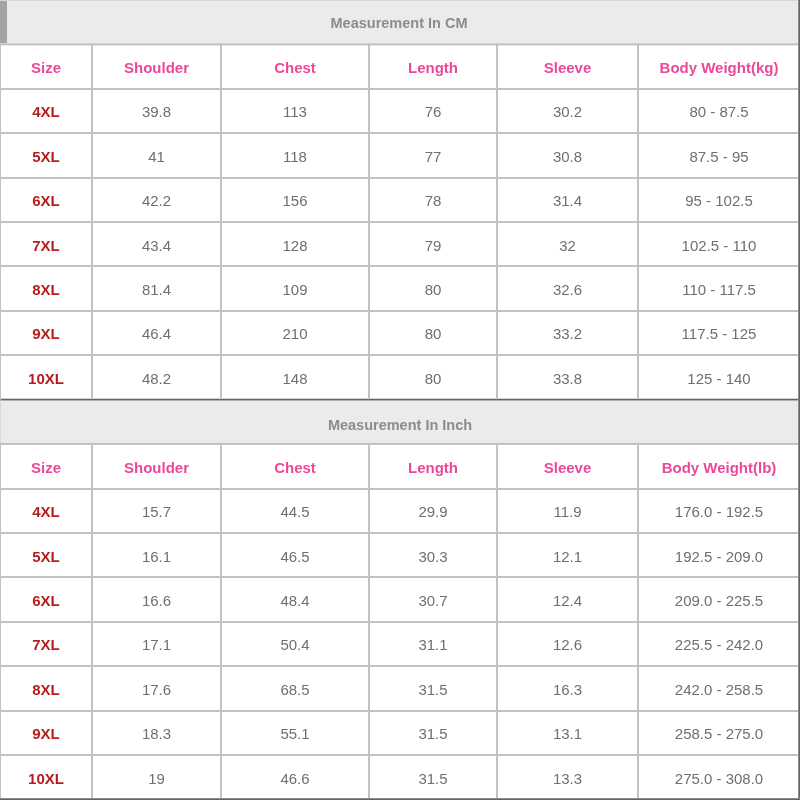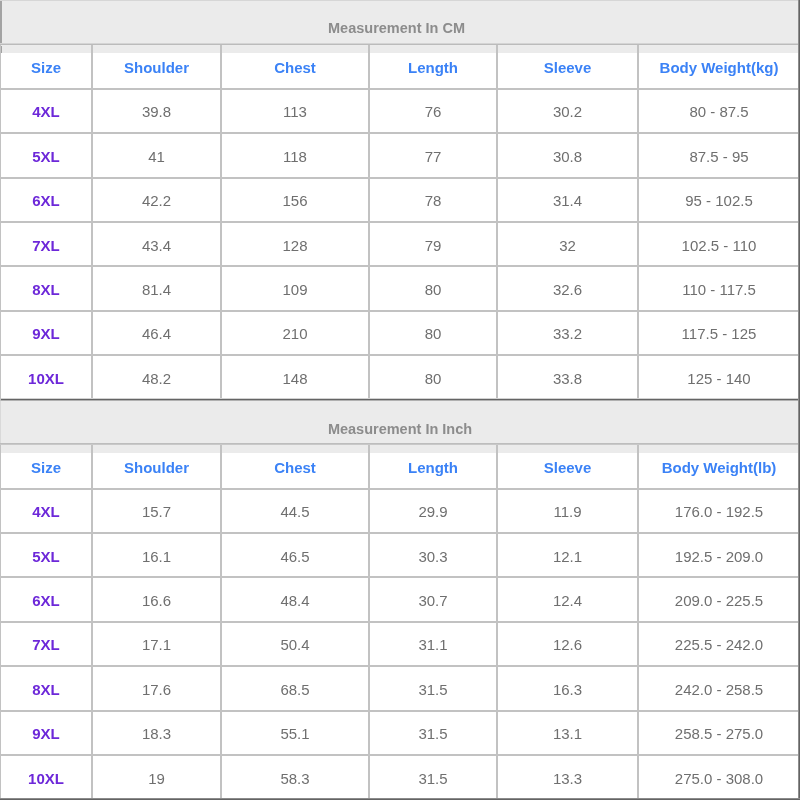--- a/index.html
+++ b/index.html
@@ -20,23 +20,23 @@
     width: 800px;
     background: #ebebeb;
     display: flex;
     align-items: center;
     justify-content: center;
     color: #8c8c8c;
     font-size: 14.5px;
     font-weight: bold;
     letter-spacing: 0;
   }
-  #band1 { top: 0px; height: 53px; padding-top: 2px; box-sizing: border-box;
-           border-left: 2px solid #a3a3a3; padding-right: 9px; }
-  #band2 { top: 401px; height: 52px; padding-top: 3px; box-sizing: border-box;
+  #band1 { top: 0px; height: 43px; padding-top: 2px; box-sizing: border-box;
+           border-left: 7px solid #a3a3a3; padding-right: 9px; }
+  #band2 { top: 401px; height: 44px; padding-top: 3px; box-sizing: border-box;
            border-left: 1px solid #d9d9d9; padding-right: 1px; }
 
   
   .rule { position: absolute; left: 0; width: 800px; }
   #rule-top    { top: 0px;   height: 1px; background: #d6d6d6; }
   #rule-b1     { top: 43px;  height: 2px; background: linear-gradient(to bottom,#d4d4d4 0 1px,#bbbbbb 1px 2px); }
   #rule-b1b    { top: 45px;  height: 1px; background: #ececec; }
   #rule-b2     { top: 443px; height: 2px; background: linear-gradient(to bottom,#bdbdbd 0 1px,#c8c8c8 1px 2px); }
 
   
@@ -53,22 +53,22 @@
     border: 2px solid #c2c2c2;
     text-align: center;
     color: #6f6f6f;
     font-size: 15px;
     height: 44.4px;
     box-sizing: border-box;
     padding: 3px 0 0 0;
     line-height: 18px;
     background: transparent;
   }
-  table.sz tr.hdr td { font-weight: bold; color: #3b82f6; }
-  table.sz td.sizecell { font-weight: bold; color: #6d28d9; }
+  table.sz tr.hdr td { font-weight: bold; color: #ec4899; }
+  table.sz td.sizecell { font-weight: bold; color: #b91c1c; }
 
   
   .edge-right {
     position: absolute; top: 0; left: 798px; width: 2px; height: 800px;
     background: linear-gradient(to right, #8e8e8e 0 1px, #646464 1px 2px);
   }
   .edge-bottom {
     position: absolute; left: 0; top: 798px; height: 2px; width: 800px;
     background: linear-gradient(to bottom, #8b8b8b 0 1px, #646464 1px 2px);
   }
@@ -232,21 +232,21 @@
           <td class="sizecell">9XL</td>
           <td class="">18.3</td>
           <td class="">55.1</td>
           <td class="">31.5</td>
           <td class="">13.1</td>
           <td class="">258.5 - 275.0</td>
         </tr>
         <tr>
           <td class="sizecell">10XL</td>
           <td class="">19</td>
-          <td class="">58.3</td>
+          <td class="">46.6</td>
           <td class="">31.5</td>
           <td class="">13.3</td>
           <td class="">275.0 - 308.0</td>
         </tr>
       </tbody>
     </table>
   <div class="rule" id="rule-b2"></div>
 
   <div class="edge-right"></div>
   <div class="edge-bottom"></div>

